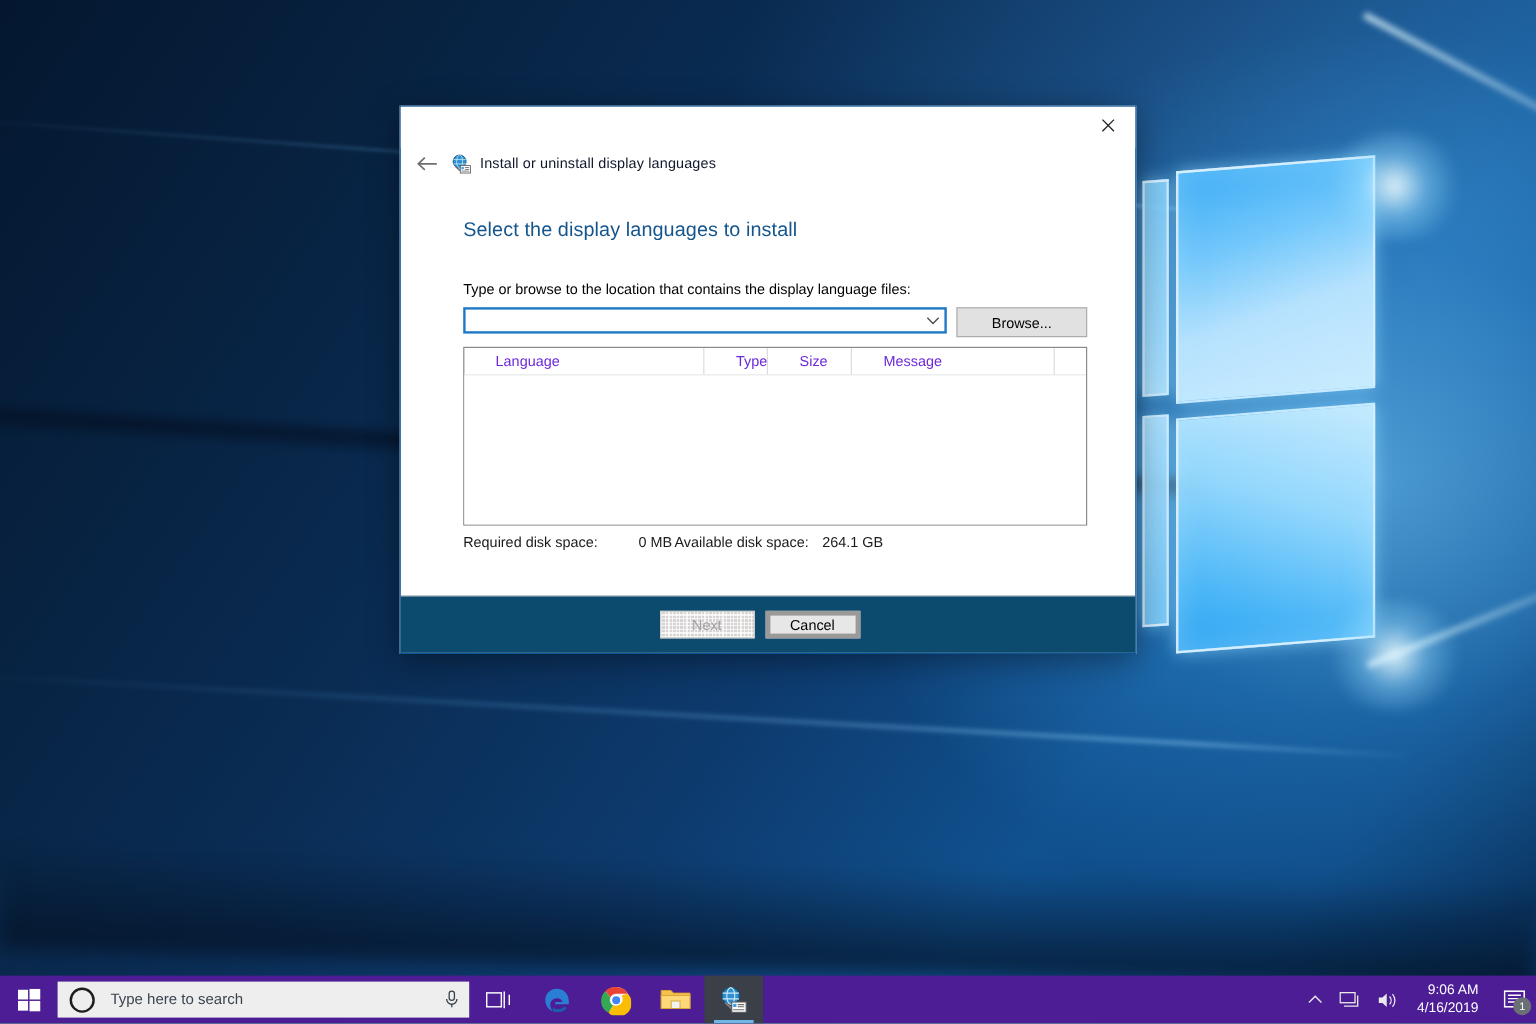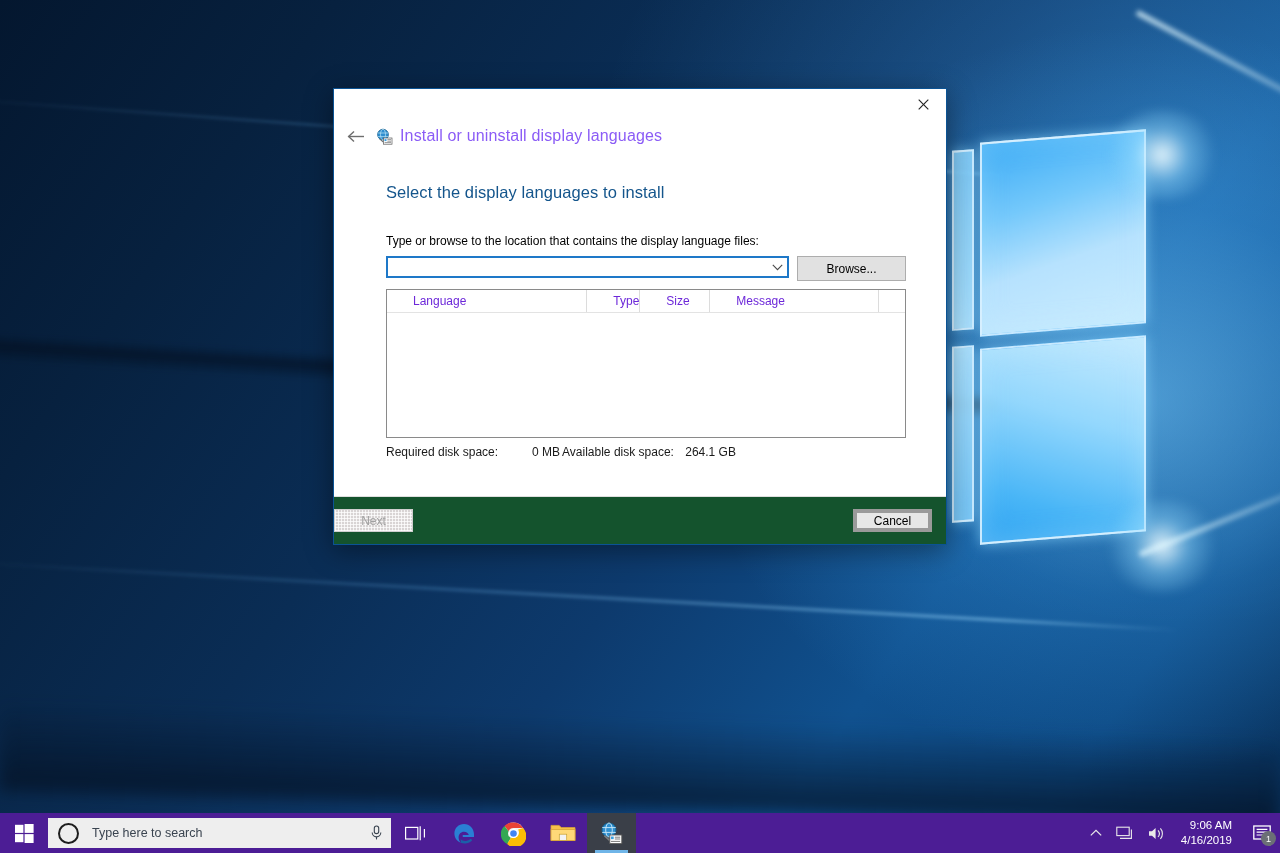--- a/index.html
+++ b/index.html
@@ -169,22 +169,22 @@
     cursor: default;
   }
   #nav-icon {
     width: 17px; height: 17px;
     margin-left: 6px;
     margin-right: 7px;
     position: relative;
     flex: 0 0 17px;
   }
   #nav-title {
-    font-size: 16px;
-    color: #8b5cf6;
+    font-size: 12px;
+    color: #0f172a;
     letter-spacing: 0.01em;
   }
 
   #body {
     flex: 1 1 auto;
     padding: 0 40px 0 52px;
     position: relative;
   }
   #heading {
     margin-top: 34px;
@@ -287,25 +287,25 @@
   .space-line {
     display: flex;
     font-size: 12px;
     color: #1a1a1a;
   }
   .space-label { text-align: right; }
   .space-value { width: 62px; text-align: right; }
 
   #footer {
     flex: 0 0 47px;
-    background: #14532d;
+    background: #0c4a6e;
     border-top: 1px solid #dfdfdf;
     display: flex;
     align-items: center;
-    justify-content: space-between;
+    justify-content: center;
     padding-right: 14px;
     gap: 9px;
   }
   .footer-btn {
     width: 79px;
     height: 23px;
     font-family: "Liberation Sans", sans-serif;
     font-size: 12px;
     border: 4px solid #0c4a6e;
     background: #e1e1e1;

